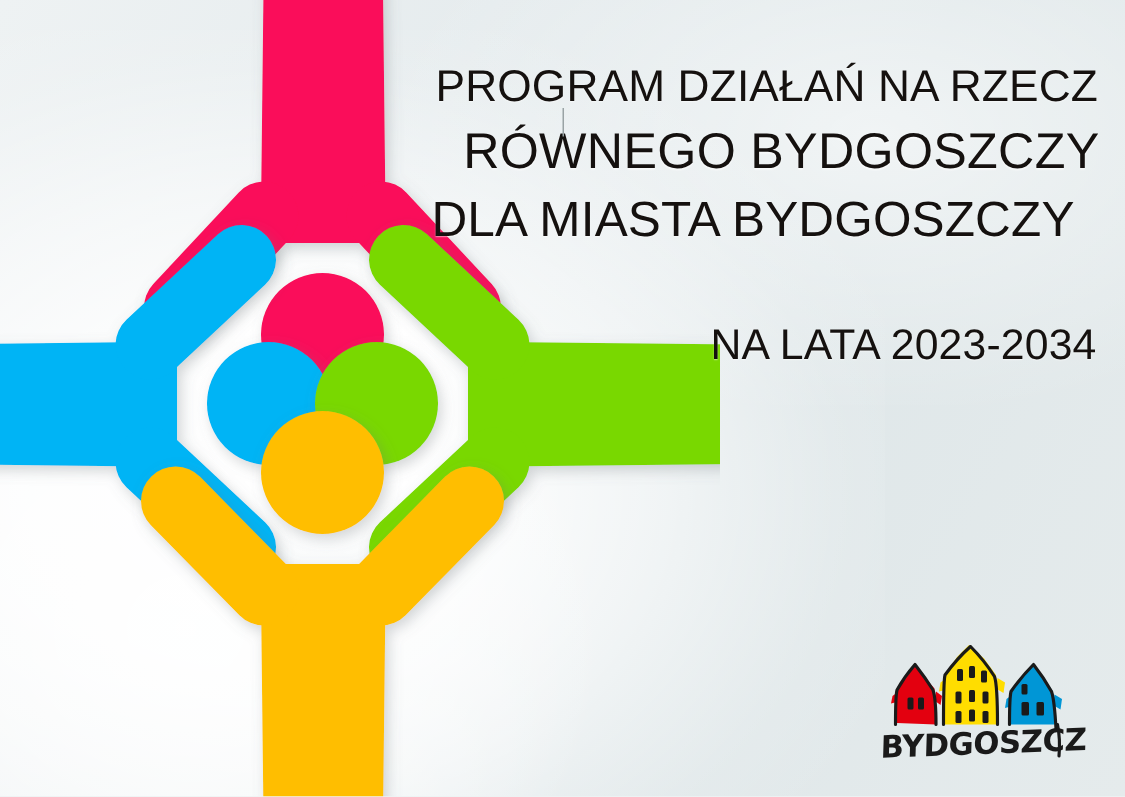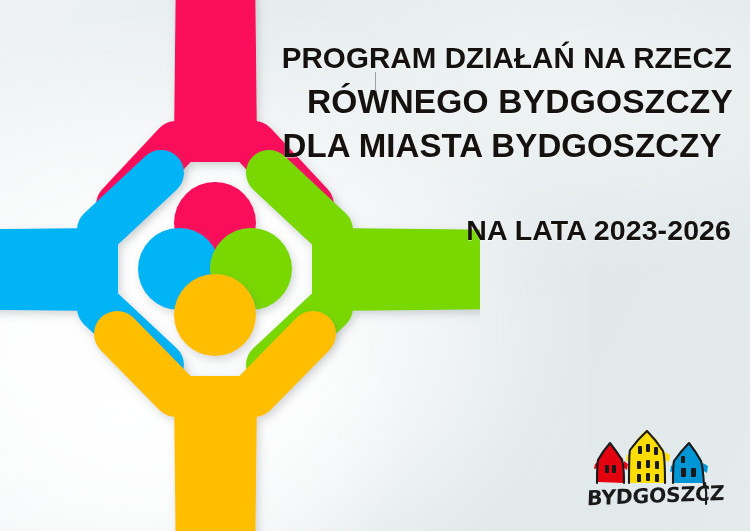--- a/index.html
+++ b/index.html
@@ -75,21 +75,21 @@
   #headline {
     position: absolute;
     left: 272px;
     top: 37px;
     width: 462px;
     text-align: right;
     color: #15110f;
   }
   .line {
     display: block;
-    font-weight: bold;
+    font-weight: normal;
     letter-spacing: 0.1px;
     white-space: nowrap;
     text-shadow: 0 1px 1px rgba(255,255,255,0.55);
   }
   .line-1 {
     font-size: 29.5px;
     line-height: 42px;
     padding-right: 2px;
   }
   .line-2 {
@@ -204,21 +204,21 @@
       <path d="M 196 410 L 137 350" stroke="#ffbe00" stroke-width="46" stroke-linecap="round" fill="none"></path>
       <path d="M 274 410 L 333 350" stroke="#ffbe00" stroke-width="46" stroke-linecap="round" fill="none"></path>
       <circle cx="235" cy="331" r="41" fill="#ffbe00"></circle>
     </g>
   </svg>
 
   <div id="headline">
     <span class="line line-1">PROGRAM DZIAŁAŃ NA RZECZ</span>
     <span class="line line-2">RÓWNEGO BYDGOSZCZY</span>
     <span class="line line-3">DLA MIASTA BYDGOSZCZY</span>
-    <span class="line line-4">NA LATA 2023-2026</span>
+    <span class="line line-4">NA LATA 2023-2034</span>
   </div>
 
   <div id="text-caret"></div>
 
   <svg id="bydgoszcz-logo" viewBox="0 0 140 88">
 
     <g>
       <path d="M 12 52 L 12 29 L 17 23 L 24 14 L 31 22 L 37 29 L 38 53 Z" fill="#e3000f"></path>
       <path d="M 9 34 L 13 31 L 12 38 L 8 39 Z" fill="#e3000f"></path>
       <path d="M 38 31 L 42 34 L 41 40 L 37 37 Z" fill="#e3000f"></path>

